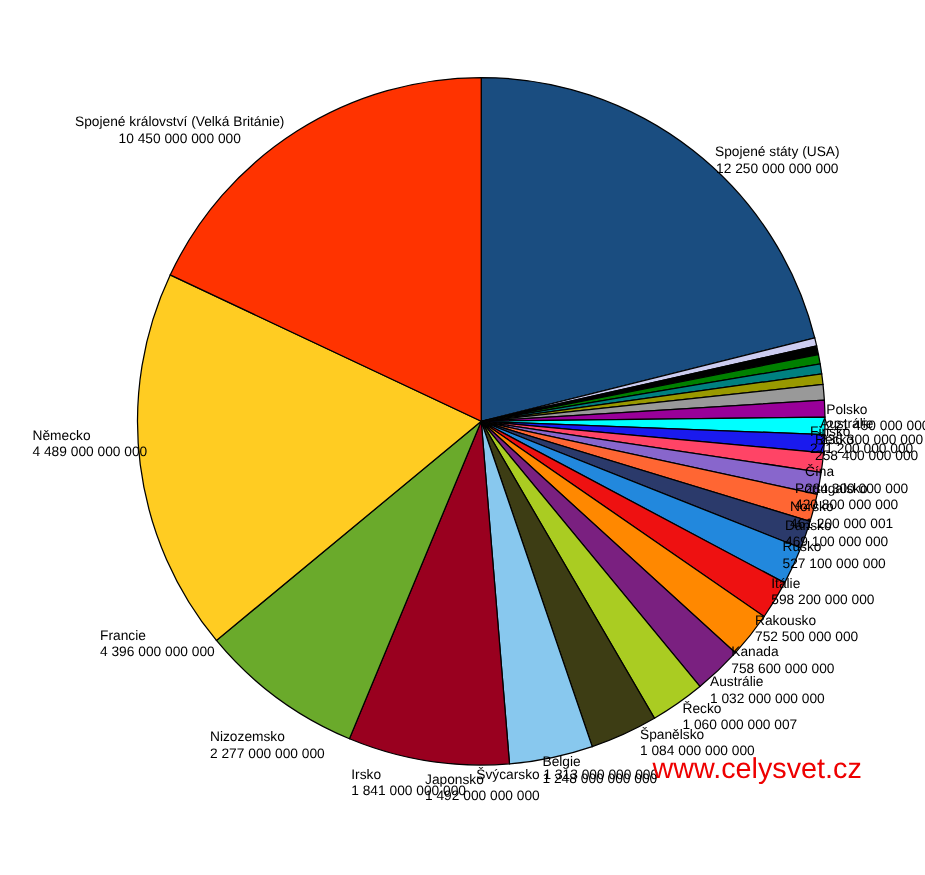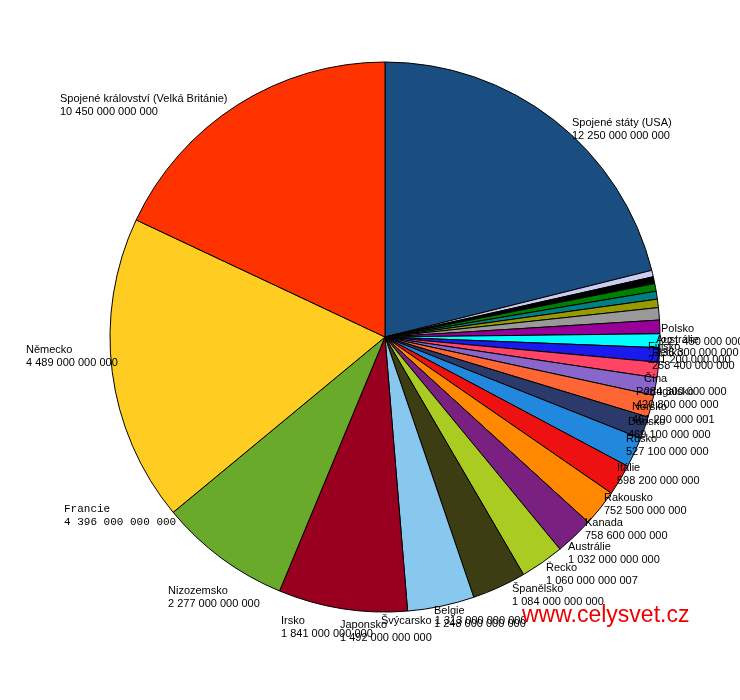--- a/index.html
+++ b/index.html
@@ -30,21 +30,21 @@
   .label {
     position: absolute;
     font-family: "Liberation Sans", sans-serif;
     font-size: 11px;
     line-height: 12.5px;
     color: #000000;
     white-space: nowrap;
     letter-spacing: 0px;
   }
   .label .lbl-name { display: block; }
-  .label .lbl-val  { display: block; }
+  .label .lbl-val  { display: block; text-align: center; }
   .label.inline .lbl-name,
   .label.inline .lbl-val { display: inline; }
   .label.inline .lbl-val { margin-left: 3px; }
   .watermark {
     position: absolute;
     font-family: "Liberation Sans", sans-serif;
     font-size: 23px;
     font-weight: normal;
     color: #ee0000;
     white-space: nowrap;
@@ -156,21 +156,21 @@
         <span class="lbl-val">1 492 000 000 000</span>
       </div>
       <div class="label" style="left: 281px; top: 614px;">
         <span class="lbl-name">Irsko</span>
         <span class="lbl-val">1 841 000 000 000</span>
       </div>
       <div class="label" style="left: 168px; top: 584px;">
         <span class="lbl-name">Nizozemsko</span>
         <span class="lbl-val">2 277 000 000 000</span>
       </div>
-      <div class="label" style="left: 64px; top: 503px; font-family: Liberation Mono, monospace;">
+      <div class="label" style="left: 80px; top: 503px;">
         <span class="lbl-name">Francie</span>
         <span class="lbl-val">4 396 000 000 000</span>
       </div>
       <div class="label" style="left: 26px; top: 343px;">
         <span class="lbl-name">Německo</span>
         <span class="lbl-val">4 489 000 000 000</span>
       </div>
       <div class="label" style="left: 60px; top: 92px;">
         <span class="lbl-name">Spojené království (Velká Británie)</span>
         <span class="lbl-val">10 450 000 000 000</span>

